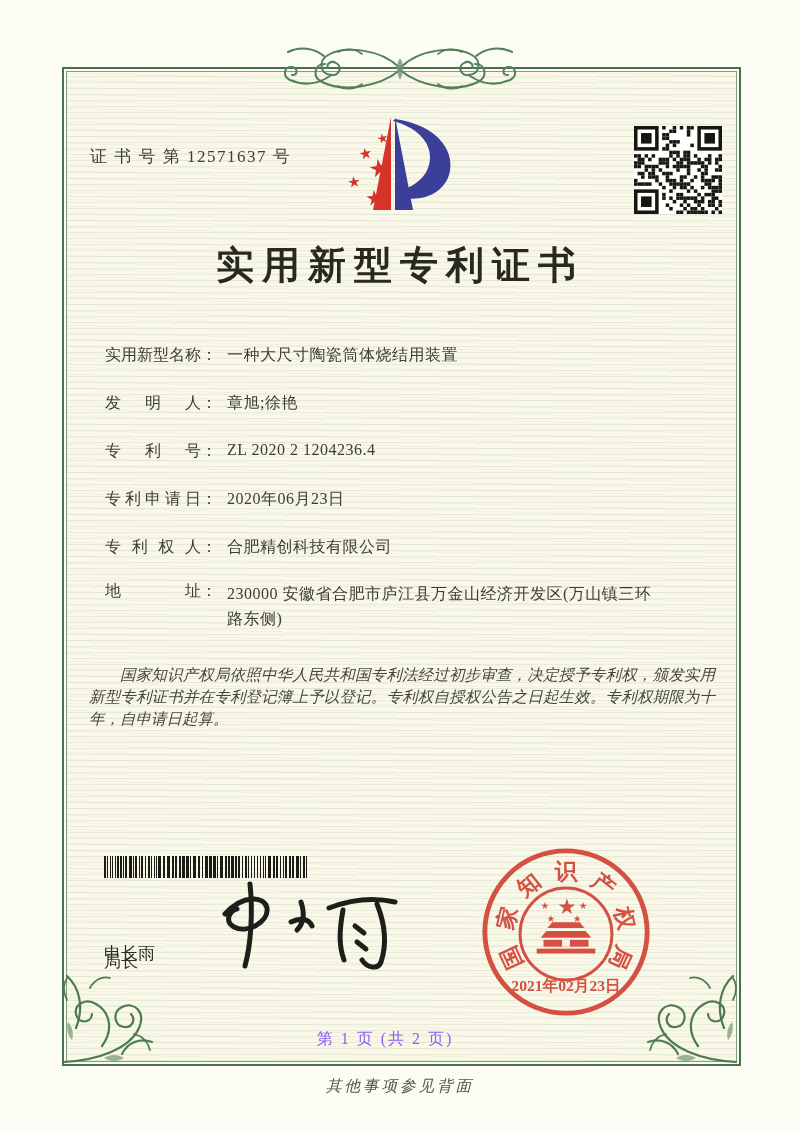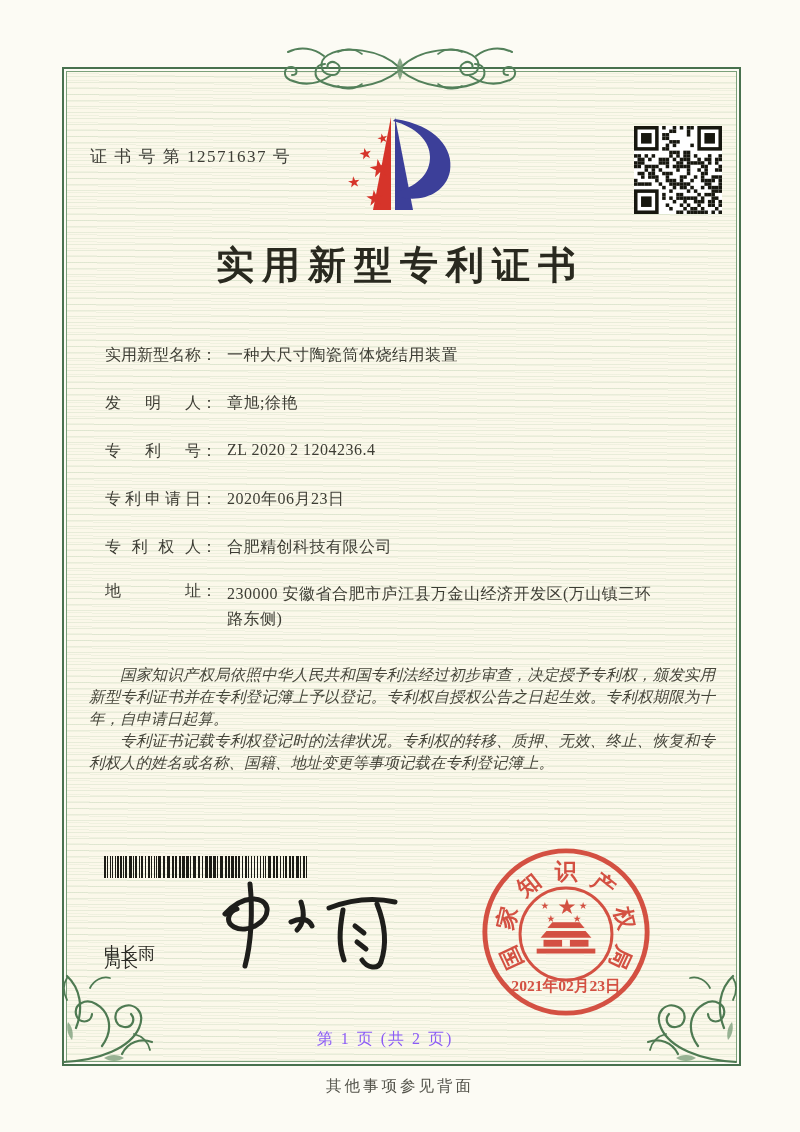--- a/index.html
+++ b/index.html
@@ -49,21 +49,21 @@
   .signer-title{position:absolute;left:104px;top:906px;font-size:17px;color:#2c2c26;margin-top:44px;}
   .signer-name{position:absolute;left:104px;top:942px;font-size:17px;color:#2c2c26;text-align:right;}
   .signature{position:absolute;left:205px;top:872px;width:215px;height:110px;}
 
   .seal{position:absolute;left:478px;top:844px;width:176px;height:176px;}
   .seal text{font-family:"Liberation Serif","DejaVu Serif",serif;}
 
   .page-info{position:absolute;left:10px;top:1029px;width:750px;text-align:center;
              font-size:16px;letter-spacing:2px;color:#8b5cf6;}
   .back-note{position:absolute;left:0;top:1076px;width:800px;text-align:center;
-             font-size:15.5px;letter-spacing:3px;color:#53534a;}
+             font-size:15.5px;font-style:italic;letter-spacing:3px;color:#53534a;}
 
   .ornament{position:absolute;z-index:3;}
   .orn-top{left:278px;top:40px;width:244px;height:58px;}
   .orn-bl{left:56px;top:966px;width:108px;height:102px;transform:scaleX(-1);}
   .orn-br{left:636px;top:966px;width:108px;height:102px;}
 </style>
 </head>
 <body>
 
 <div class="page">
@@ -365,21 +365,20 @@
     </div>
     <div class="frow" style="top:537px">
       <span class="flabel">专利权人</span><span class="fcolon">：</span><span class="fvalue">合肥精创科技有限公司</span>
     </div>
     <div class="frow" style="top:581px">
       <span class="flabel">地址</span><span class="fcolon">：</span><span class="fvalue wrap">230000 安徽省合肥市庐江县万金山经济开发区(万山镇三环路东侧)</span>
     </div>
 
     <div class="bodytext">
       <p>国家知识产权局依照中华人民共和国专利法经过初步审查，决定授予专利权，颁发实用新型专利证书并在专利登记簿上予以登记。专利权自授权公告之日起生效。专利权期限为十年，自申请日起算。</p>
-      <p>专利证书记载专利权登记时的法律状况。专利权的转移、质押、无效、终止、恢复和专利权人的姓名或名称、国籍、地址变更等事项记载在专利登记簿上。</p>
     </div>
 
     <svg class="barcode" id="barcode-svg" viewBox="0 0 206 22" preserveAspectRatio="none">
         <rect x="0" y="0" width="2" height="22" fill="#1c1c16"></rect>
         <rect x="3" y="0" width="1" height="22" fill="#1c1c16"></rect>
         <rect x="6" y="0" width="1" height="22" fill="#1c1c16"></rect>
         <rect x="8" y="0" width="1" height="22" fill="#1c1c16"></rect>
         <rect x="11" y="0" width="1" height="22" fill="#1c1c16"></rect>
         <rect x="13" y="0" width="2" height="22" fill="#1c1c16"></rect>
         <rect x="16" y="0" width="2" height="22" fill="#1c1c16"></rect>

